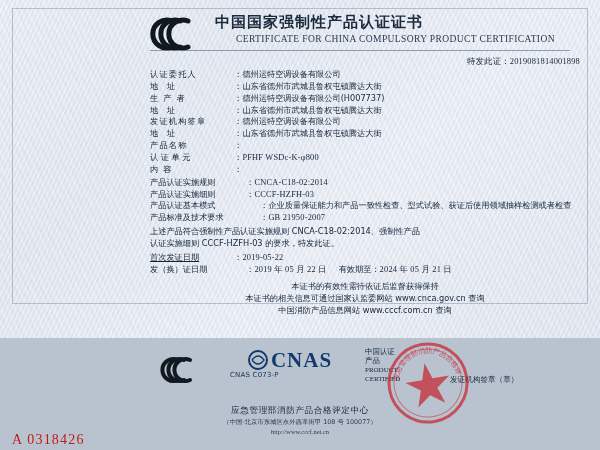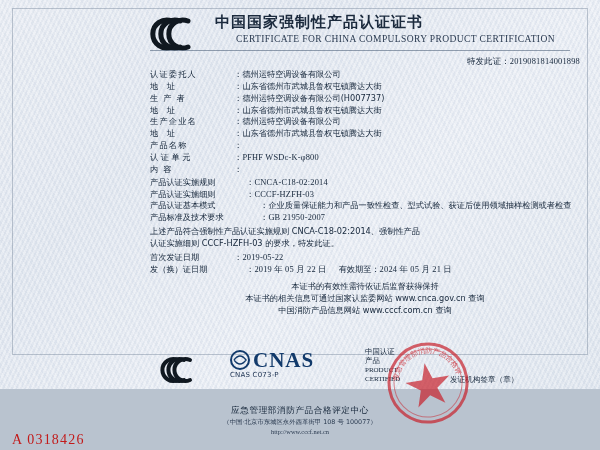--- a/index.html
+++ b/index.html
@@ -3,21 +3,21 @@
 <meta charset="utf-8">
 <style>
   html,body{margin:0;padding:0;}
   body{
     width:600px;height:450px;overflow:hidden;
     background:#b9c3cf;
     font-family:"Liberation Serif", serif;
   }
   .page{
     position:relative;
-    width:600px;height:389px;
+    width:600px;height:338px;
     background:
       linear-gradient(135deg,#e7ebf2 0%,#dfe5ee 30%,#e9edf4 60%,#dde4ed 100%);
   }
   
   .page:before{
     content:"";position:absolute;inset:0;
     background:
       repeating-linear-gradient(115deg, rgba(255,255,255,.45) 0 2px, rgba(200,210,225,.25) 2px 4px),
       repeating-linear-gradient(65deg, rgba(255,255,255,.30) 0 3px, rgba(190,202,220,.18) 3px 6px);
     opacity:.55;pointer-events:none;
@@ -158,21 +158,21 @@
         <span class="lbl sp1">生  产  者</span>
         <span class="colon">：</span>
         <span class="val">德州运特空调设备有限公司(H007737)</span>
       </div>
       <div class="row">
         <span class="lbl">地      址</span>
         <span class="colon">：</span>
         <span class="val">山东省德州市武城县鲁权屯镇腾达大街</span>
       </div>
       <div class="row">
-        <span class="lbl sp1">生产企业名</span>
+        <span class="lbl sp1">发证机构签章</span>
         <span class="colon">：</span>
         <span class="val">德州运特空调设备有限公司</span>
       </div>
       <div class="row">
         <span class="lbl">地      址</span>
         <span class="colon">：</span>
         <span class="val">山东省德州市武城县鲁权屯镇腾达大街</span>
       </div>
       <div class="row">
         <span class="lbl sp1">产品名称</span>
@@ -208,21 +208,21 @@
       <div class="row">
         <span class="lbl sp0" style="flex:0 0 110px;width:110px;">产品标准及技术要求</span>
         <span class="colon">：</span>
         <span class="val mono">GB 21950-2007</span>
       </div>
 
       <div class="para" style="margin-top:3px;">上述产品符合强制性产品认证实施规则 CNCA-C18-02:2014、强制性产品</div>
       <div class="para">认证实施细则 CCCF-HZFH-03 的要求，特发此证。</div>
 
       <div class="row" style="margin-top:3px;">
-        <span class="lbl sp0" style="flex:0 0 84px;width:84px;">首次发证日期</span>
+        <span class="lbl sp0" style="flex:0 0 84px;width:84px;text-decoration:underline;">首次发证日期</span>
         <span class="colon">：</span>
         <span class="val mono">2019-05-22</span>
       </div>
       <div class="row">
         <span class="lbl sp0" style="flex:0 0 96px;width:96px;">发（换）证日期</span>
         <span class="colon">：</span>
         <span class="val mono" style="flex:0 0 auto;">2019 年 05 月 22 日</span>
         <span class="val" style="flex:0 0 auto;padding-left:12px;">有效期至</span>
         <span class="val" style="flex:0 0 auto;">：</span>
         <span class="val mono" style="flex:0 0 auto;">2024 年 05 月 21 日</span>
@@ -238,21 +238,21 @@
         <svg viewBox="0 0 48 34" width="48" height="34">
           <g fill="none" stroke="#101820" stroke-width="4" stroke-linecap="round">
             <path d="M18 7 A11 11 0 1 0 18 27"></path>
             <path d="M29 7 A11 11 0 1 0 29 27" transform="translate(-5,0)"></path>
             <path d="M40 7 A11 11 0 1 0 40 27" transform="translate(-10,0)"></path>
           </g>
         </svg>
       </div>
 
       <div class="cnas">
-        <div style="display:flex;align-items:center;gap:3px;">
+        <div style="display:flex;align-items:center;gap:3px;justify-content:center;">
           <svg width="20" height="22" viewBox="0 0 20 22">
             <circle cx="10" cy="11" r="9" fill="none" stroke="#123a6b" stroke-width="2"></circle>
             <path d="M4 11 q6 -8 12 0 q-6 8 -12 0" fill="none" stroke="#123a6b" stroke-width="1.4"></path>
           </svg>
           <span class="word">CNAS</span>
         </div>
         <div class="sub">CNAS C073-P</div>
       </div>
 
       <div class="cmark">

